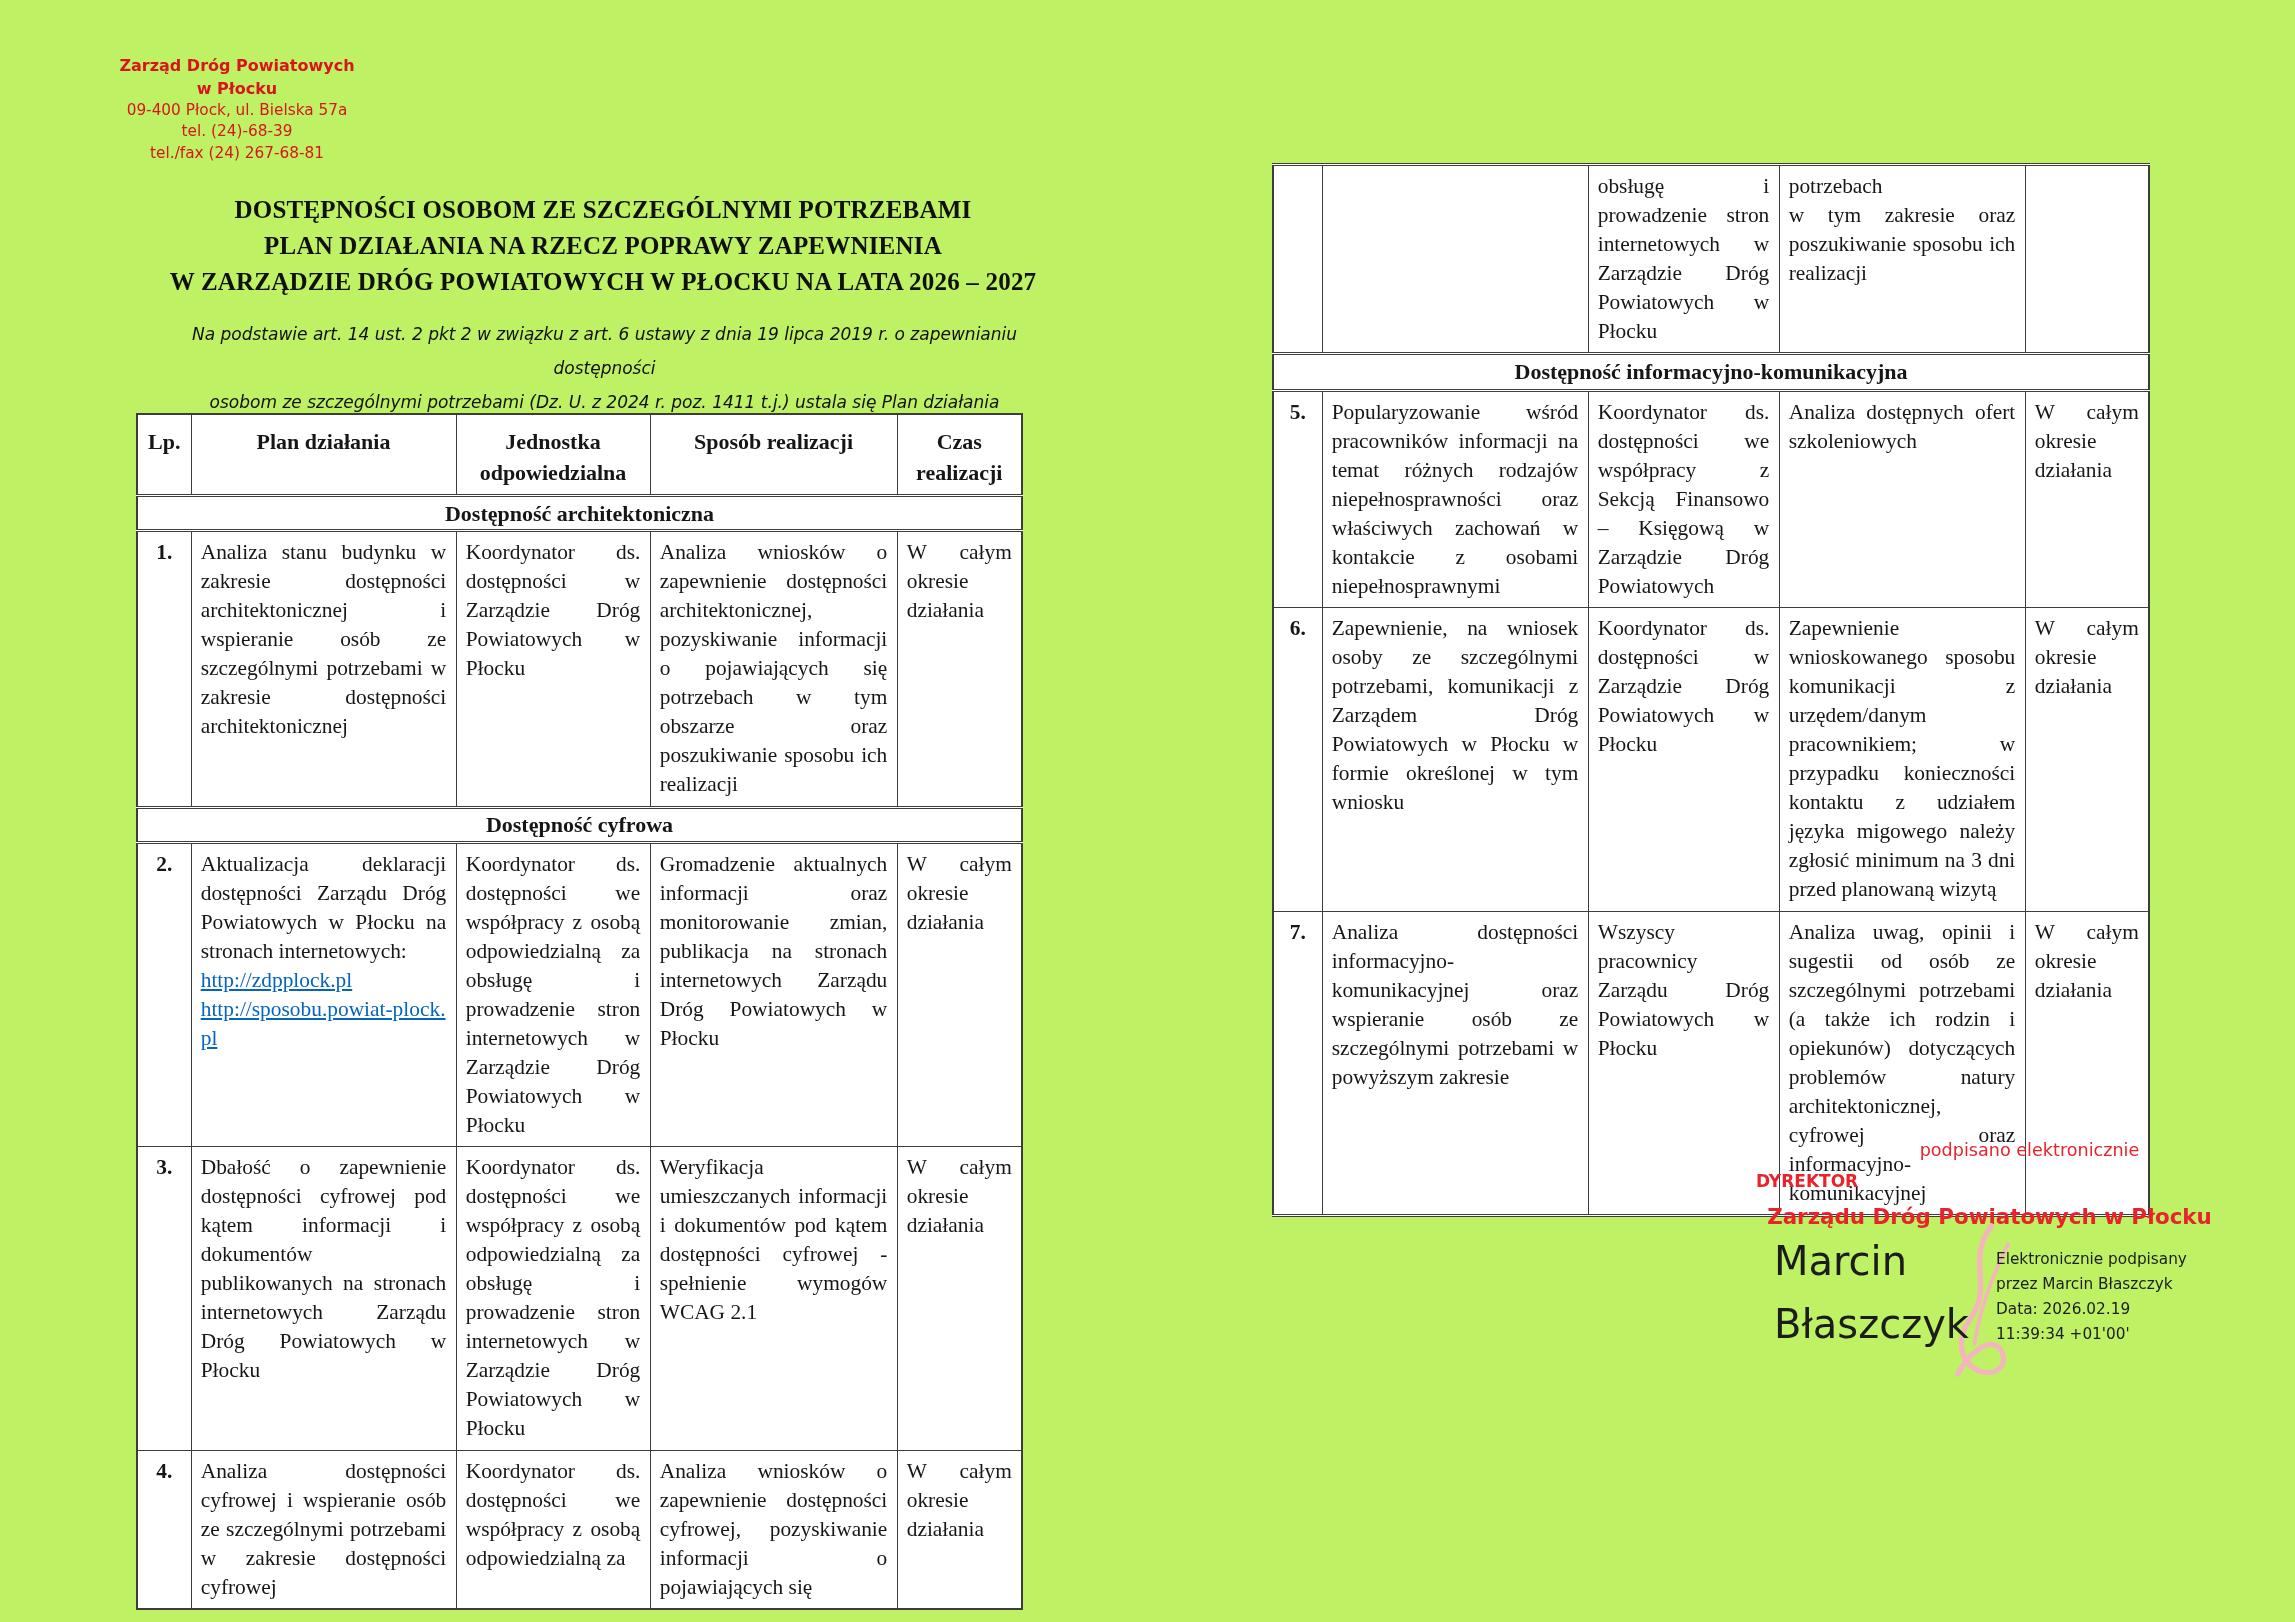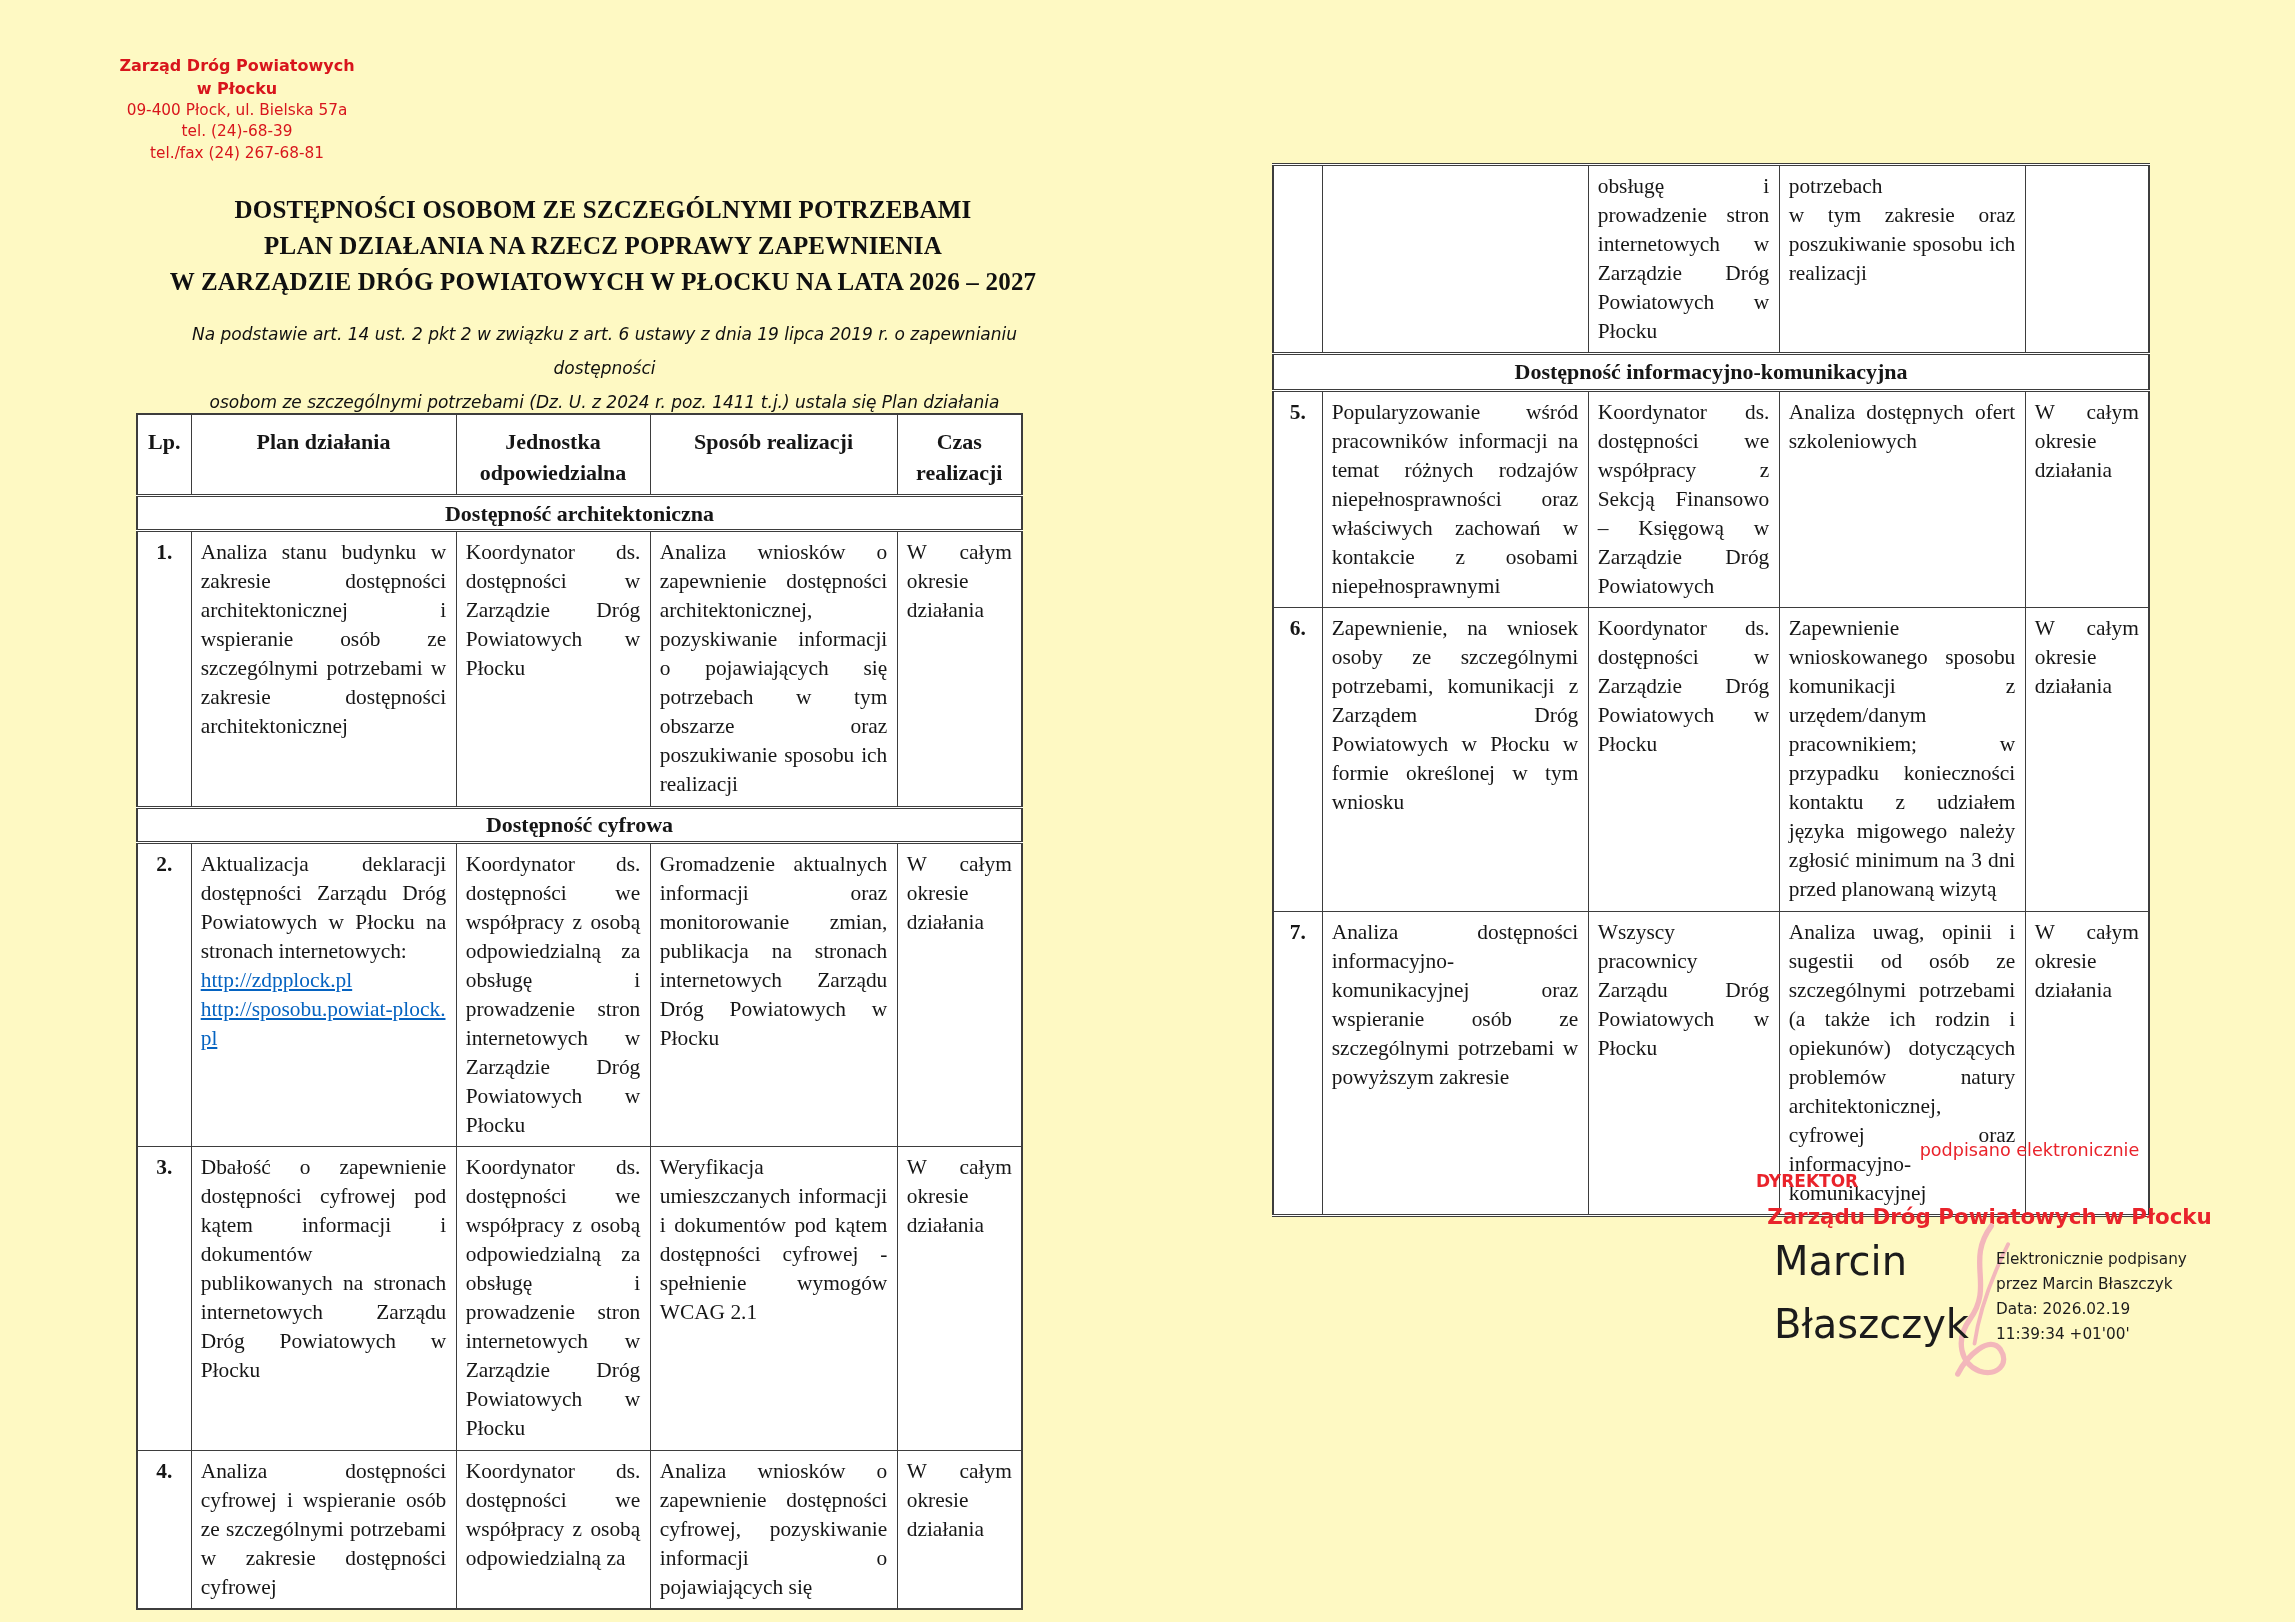--- a/index.html
+++ b/index.html
@@ -1,16 +1,16 @@
 <!DOCTYPE html>
 <html lang="pl" style="font-size:12.2px"><head>
 <meta charset="utf-8">
 <style>
   html,body{margin:0;padding:0;background:#ffffff;}
-  .canvas{position:relative;width:2295px;height:1623px;background:#fef9c3;overflow:hidden;
+  .canvas{position:relative;width:2295px;height:1623px;background:#bef264;overflow:hidden;
           font-family:"Liberation Serif","DejaVu Serif",serif;color:#161616;
           --red:#d8151c; --sigred:#e9232b; --blue:#0563c1; --line:#3d3d3d;}
 
   
   .letterhead{position:absolute;left:103px;top:54px;width:268px;text-align:center;
               font-family:"DejaVu Sans","Liberation Sans",sans-serif;color:var(--red);}
   .lh-bold{font-size:16px;font-weight:bold;line-height:23px;}
   .lh-small{font-size:15.3px;line-height:21.4px;}
 
   

